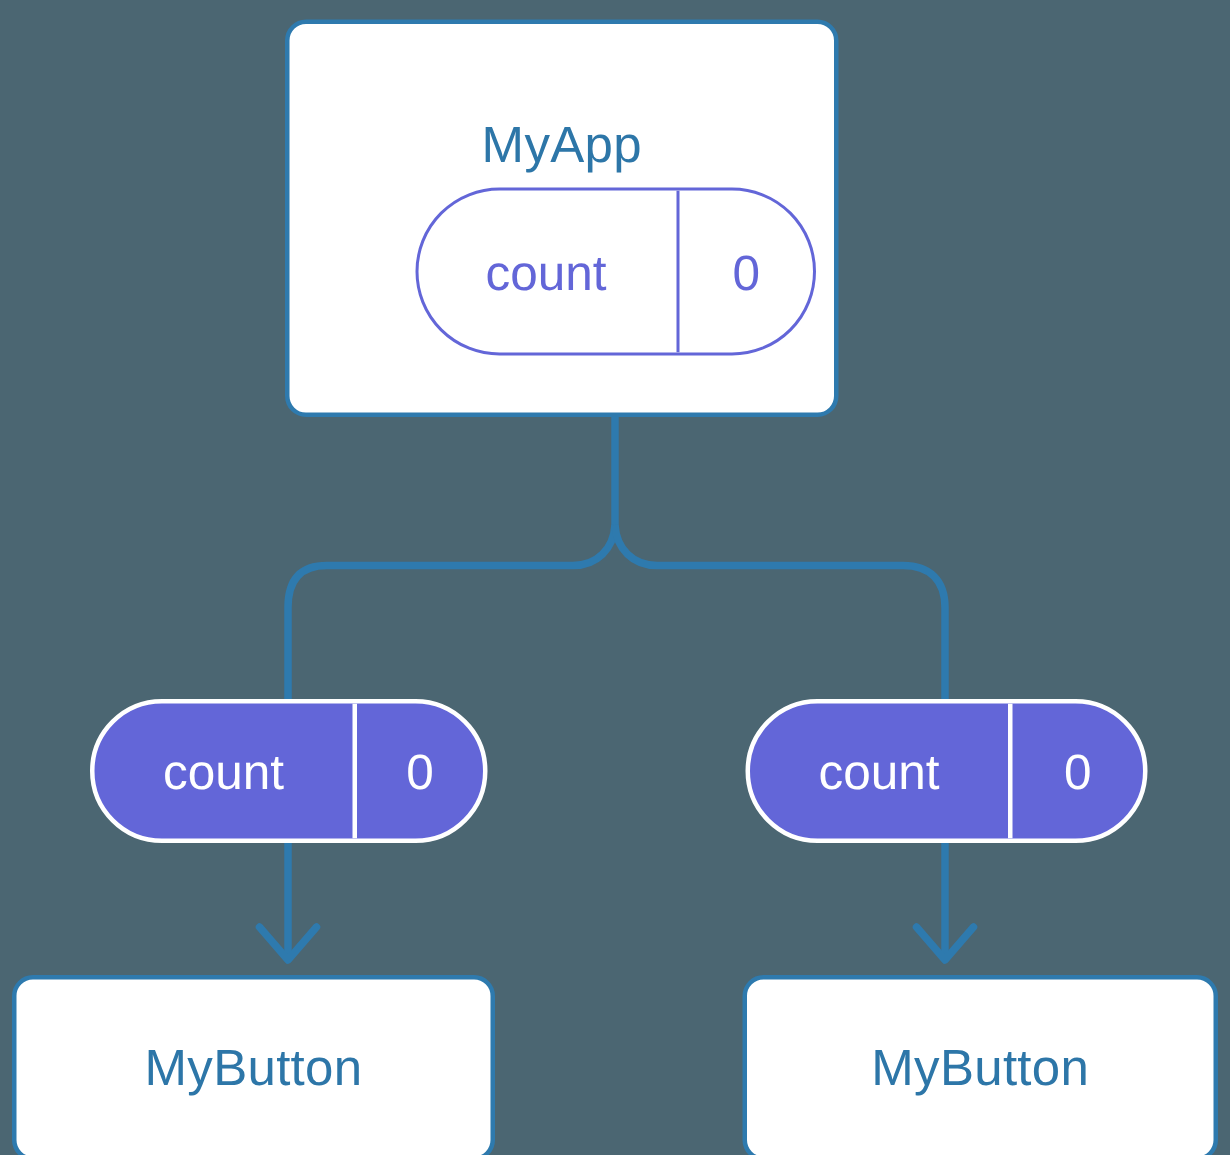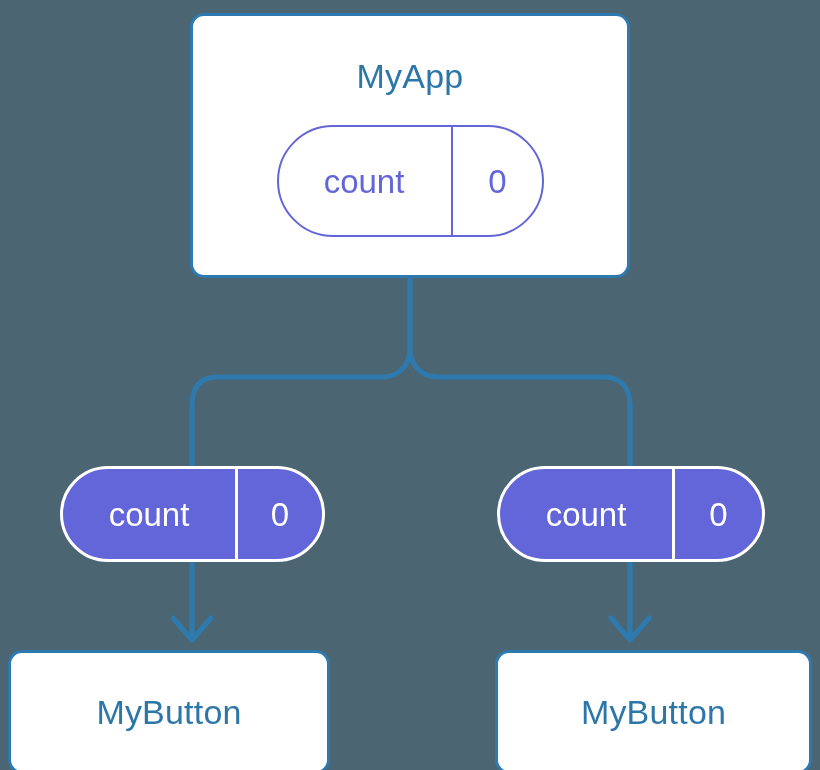--- a/index.html
+++ b/index.html
@@ -60,24 +60,24 @@
     font-weight: 400;
     letter-spacing: 0.2px;
     line-height: 1;
     white-space: nowrap;
   }
 
   
   #card-myapp {
     left: 190px;
     top: 13px;
-    width: 440px;
+    width: 369px;
     height: 265px;
     justify-content: flex-start;
-    padding-top: 43px;
+    padding-top: 64px;
   }
 
   
   .button-card {
     align-items: center;
     justify-content: center;
   }
   #card-mybutton-left {
     left: 8px;
     top: 650px;

